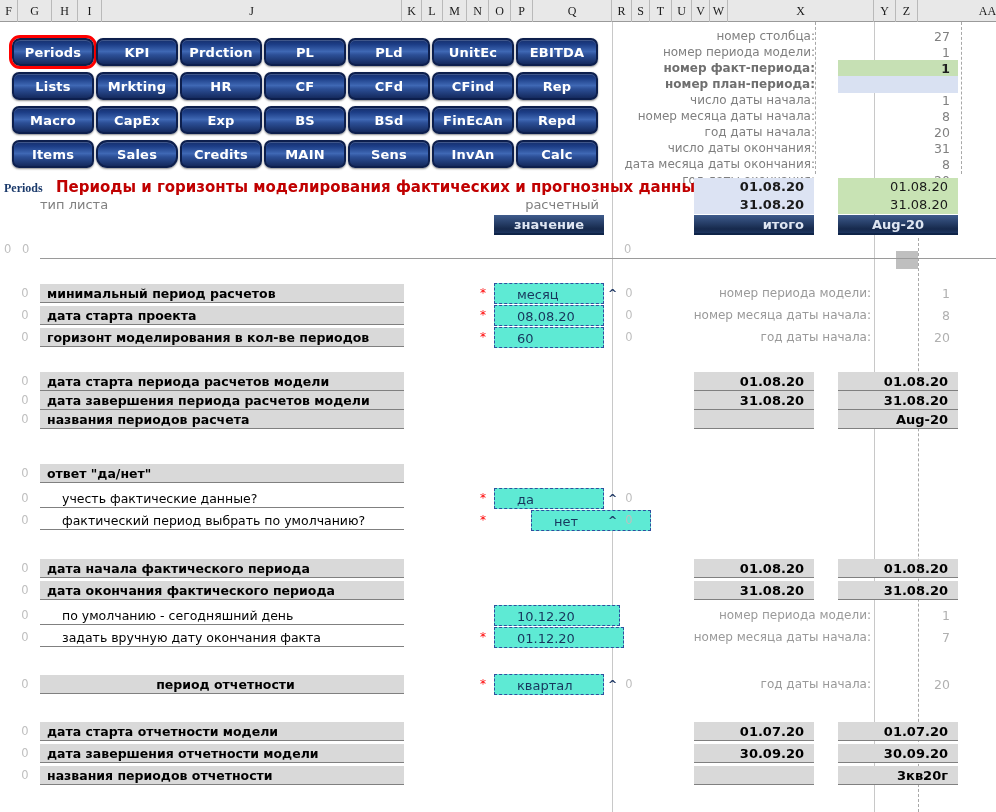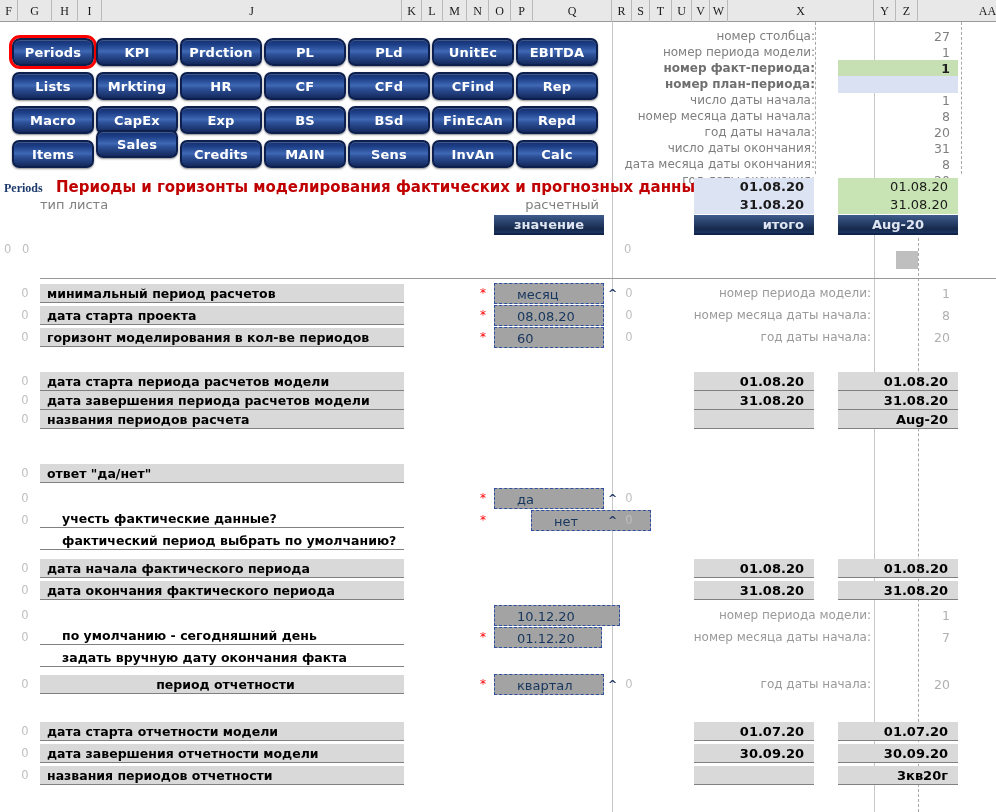--- a/index.html
+++ b/index.html
@@ -95,34 +95,34 @@
   .banner.r { justify-content: flex-end; padding-right: 10px; }
   .banner.c { justify-content: center; }
 
   
   .rowname {
     position: absolute; height: 19px; line-height: 19px;
     font-size: 12.5px; color: #000; white-space: nowrap;
     border-bottom: 1px solid #808080;
   }
   .rowname.grey { background: #d9d9d9; font-weight: bold; padding-left: 7px; }
-  .rowname.white{ background: #ffffff; font-weight: bold; padding-left: 22px; margin-top: 20px; }
+  .rowname.white{ background: #ffffff; font-weight: normal; padding-left: 22px; }
 
   .zero {
     position: absolute; height: 19px; line-height: 19px;
     font-size: 11.5px; color: #bfbfbf; text-align: center; width: 14px;
   }
   .zeroL {
     position: absolute; height: 19px; line-height: 19px;
     font-size: 11.5px; color: #bfbfbf; text-align: left; width: 14px;
   }
 
   .inputcell {
     position: absolute; height: 21px; line-height: 21px;
-    background: #a3a3a3; border: 1px dashed #2f4f9f;
+    background: #5eead4; border: 1px dashed #2f4f9f;
     font-size: 13px; color: #17365d; padding-left: 22px;
     white-space: nowrap;
   }
   .star {
     position: absolute; font-size: 12px; color: #ff0000; line-height: 21px; height: 21px;
     width: 10px; text-align: center;
   }
   .caret {
     position: absolute; font-size: 11px; color: #1f3864; font-weight: bold;
     line-height: 21px; height: 21px;
@@ -182,40 +182,40 @@
   <div class="vdash" style="left:815px; top:22px; height:152px;"></div>
   <div class="vdash" style="left:961px; top:22px; height:152px;"></div>
   <div class="vdash" style="left:918px; top:238px; height:574px;"></div>
 
   <div class="greyblock" style="left:896px; top:251px; width:22px; height:18px;"></div>
 
   <div id="navpad">
       <div class="navbtn sel" style="left: 12px; top: 16px;">Periods</div>
       <div class="navbtn" style="left: 96px; top: 16px;">KPI</div>
       <div class="navbtn" style="left: 180px; top: 16px;">Prdction</div>
-      <div class="navbtn" style="left: 264px; top: 16px; border-radius: 9px;">PL</div>
+      <div class="navbtn" style="left: 264px; top: 16px;">PL</div>
       <div class="navbtn" style="left: 348px; top: 16px;">PLd</div>
       <div class="navbtn" style="left: 432px; top: 16px;">UnitEc</div>
       <div class="navbtn" style="left: 516px; top: 16px;">EBITDA</div>
       <div class="navbtn" style="left: 12px; top: 50px;">Lists</div>
       <div class="navbtn" style="left: 96px; top: 50px;">Mrkting</div>
       <div class="navbtn" style="left: 180px; top: 50px;">HR</div>
       <div class="navbtn" style="left: 264px; top: 50px;">CF</div>
       <div class="navbtn" style="left: 348px; top: 50px;">CFd</div>
       <div class="navbtn" style="left: 432px; top: 50px;">CFind</div>
       <div class="navbtn" style="left: 516px; top: 50px;">Rep</div>
       <div class="navbtn" style="left: 12px; top: 84px;">Macro</div>
       <div class="navbtn" style="left: 96px; top: 84px;">CapEx</div>
       <div class="navbtn" style="left: 180px; top: 84px;">Exp</div>
       <div class="navbtn" style="left: 264px; top: 84px;">BS</div>
       <div class="navbtn" style="left: 348px; top: 84px;">BSd</div>
       <div class="navbtn" style="left: 432px; top: 84px;">FinEcAn</div>
       <div class="navbtn" style="left: 516px; top: 84px;">Repd</div>
       <div class="navbtn" style="left: 12px; top: 118px;">Items</div>
-      <div class="navbtn" style="left: 96px; top: 108px;">Sales</div>
+      <div class="navbtn" style="left: 96px; top: 118px; border-radius: 11px;">Sales</div>
       <div class="navbtn" style="left: 180px; top: 118px;">Credits</div>
       <div class="navbtn" style="left: 264px; top: 118px;">MAIN</div>
       <div class="navbtn" style="left: 348px; top: 118px;">Sens</div>
       <div class="navbtn" style="left: 432px; top: 118px;">InvAn</div>
       <div class="navbtn" style="left: 516px; top: 118px;">Calc</div>
     </div>
 
   <div id="topparams">
       <div class="plabel" style="left: 560px; width: 258px; top: 28px;">номер столбца:</div>
       <div class="pval" style="left: 838px; width: 120px; top: 28px;">27</div>
@@ -315,21 +315,21 @@
       <div class="outcell" style="left:694px; top:581px; width:120px;">31.08.20</div>
       <div class="outcell" style="left:838px; top:581px; width:120px;">31.08.20</div>
       <div class="zero" style="left:18px; top:606px;">0</div>
       <div class="rowname white" style="left:40px; top:606px; width:364px;">по умолчанию - сегодняшний день</div>
       <div class="inputcell" style="left:494px; top:605px; width:126px;">10.12.20</div>
       <div class="minilabel" style="left:636px; top:606px; width:238px;">номер периода модели:</div>
       <div class="minival" style="left:838px; top:606px; width:120px;">1</div>
       <div class="zero" style="left:18px; top:628px;">0</div>
       <div class="rowname white" style="left:40px; top:628px; width:364px;">задать вручную дату окончания факта</div>
       <div class="star" style="left:478px; top:627px;">*</div>
-      <div class="inputcell" style="left:494px; top:627px; width:108px;">01.12.20</div>
+      <div class="inputcell" style="left:494px; top:627px; width:130px;">01.12.20</div>
       <div class="minilabel" style="left:636px; top:628px; width:238px;">номер месяца даты начала:</div>
       <div class="minival" style="left:838px; top:628px; width:120px;">7</div>
       <div class="zero" style="left:18px; top:675px;">0</div>
       <div class="rowname grey" style="left:40px; top:675px; width:364px;text-align:center;">период отчетности</div>
       <div class="star" style="left:478px; top:674px;">*</div>
       <div class="inputcell" style="left:494px; top:674px; width:110px;">квартал</div>
       <div class="caret" style="left:608px; top:674px;">^</div>
       <div class="zero" style="left:622px; top:675px;">0</div>
       <div class="minilabel" style="left:636px; top:675px; width:238px;">год даты начала:</div>
       <div class="minival" style="left:838px; top:675px; width:120px;">20</div>

